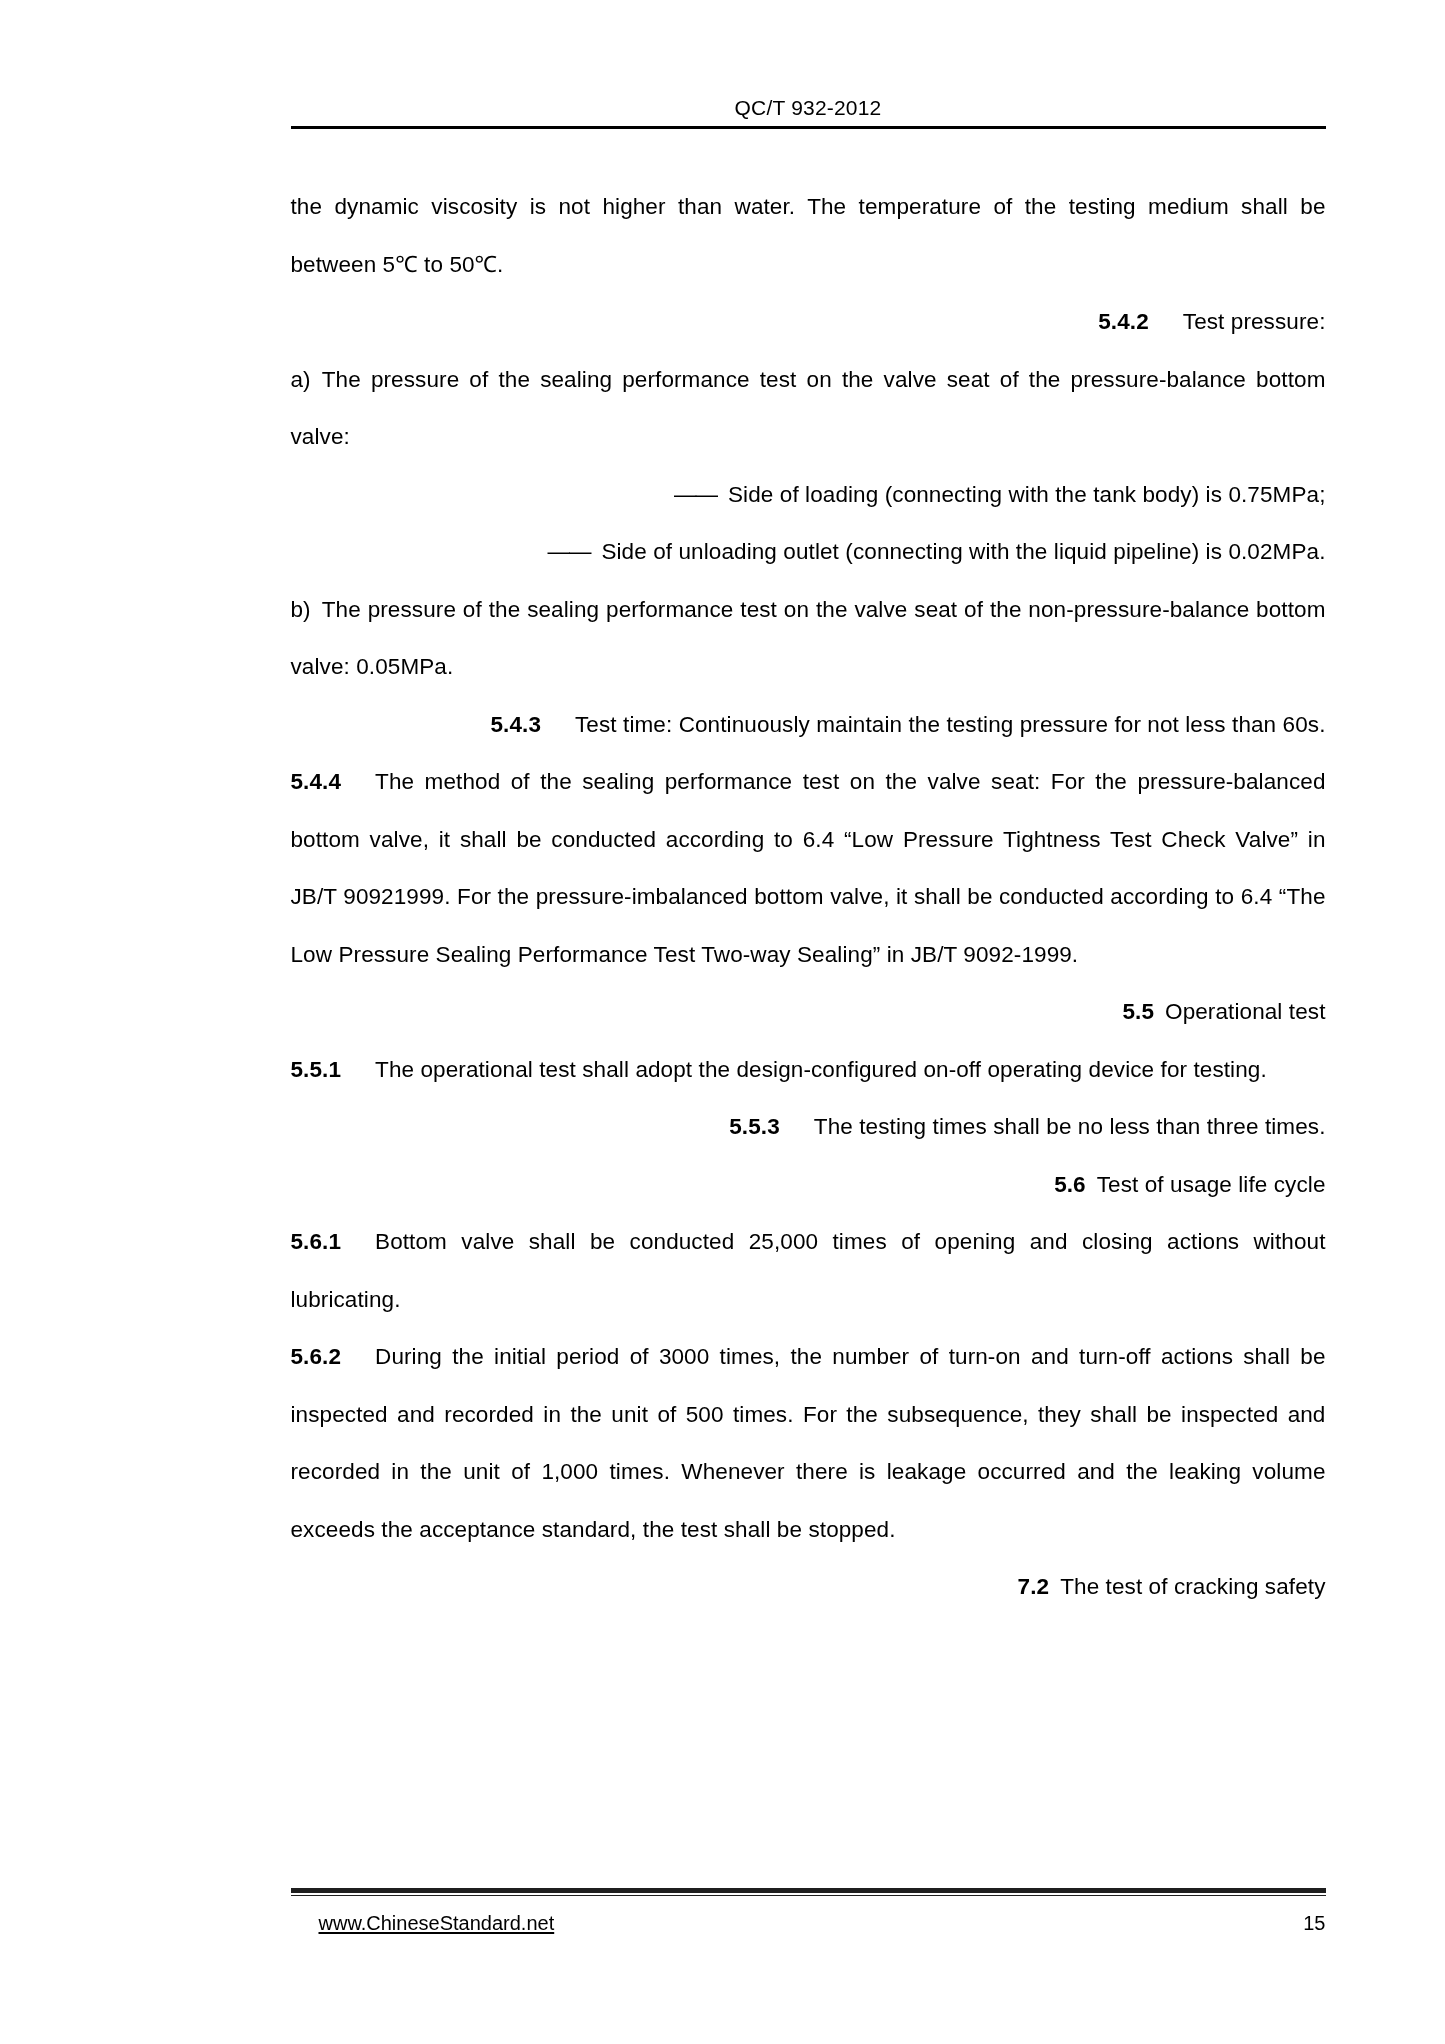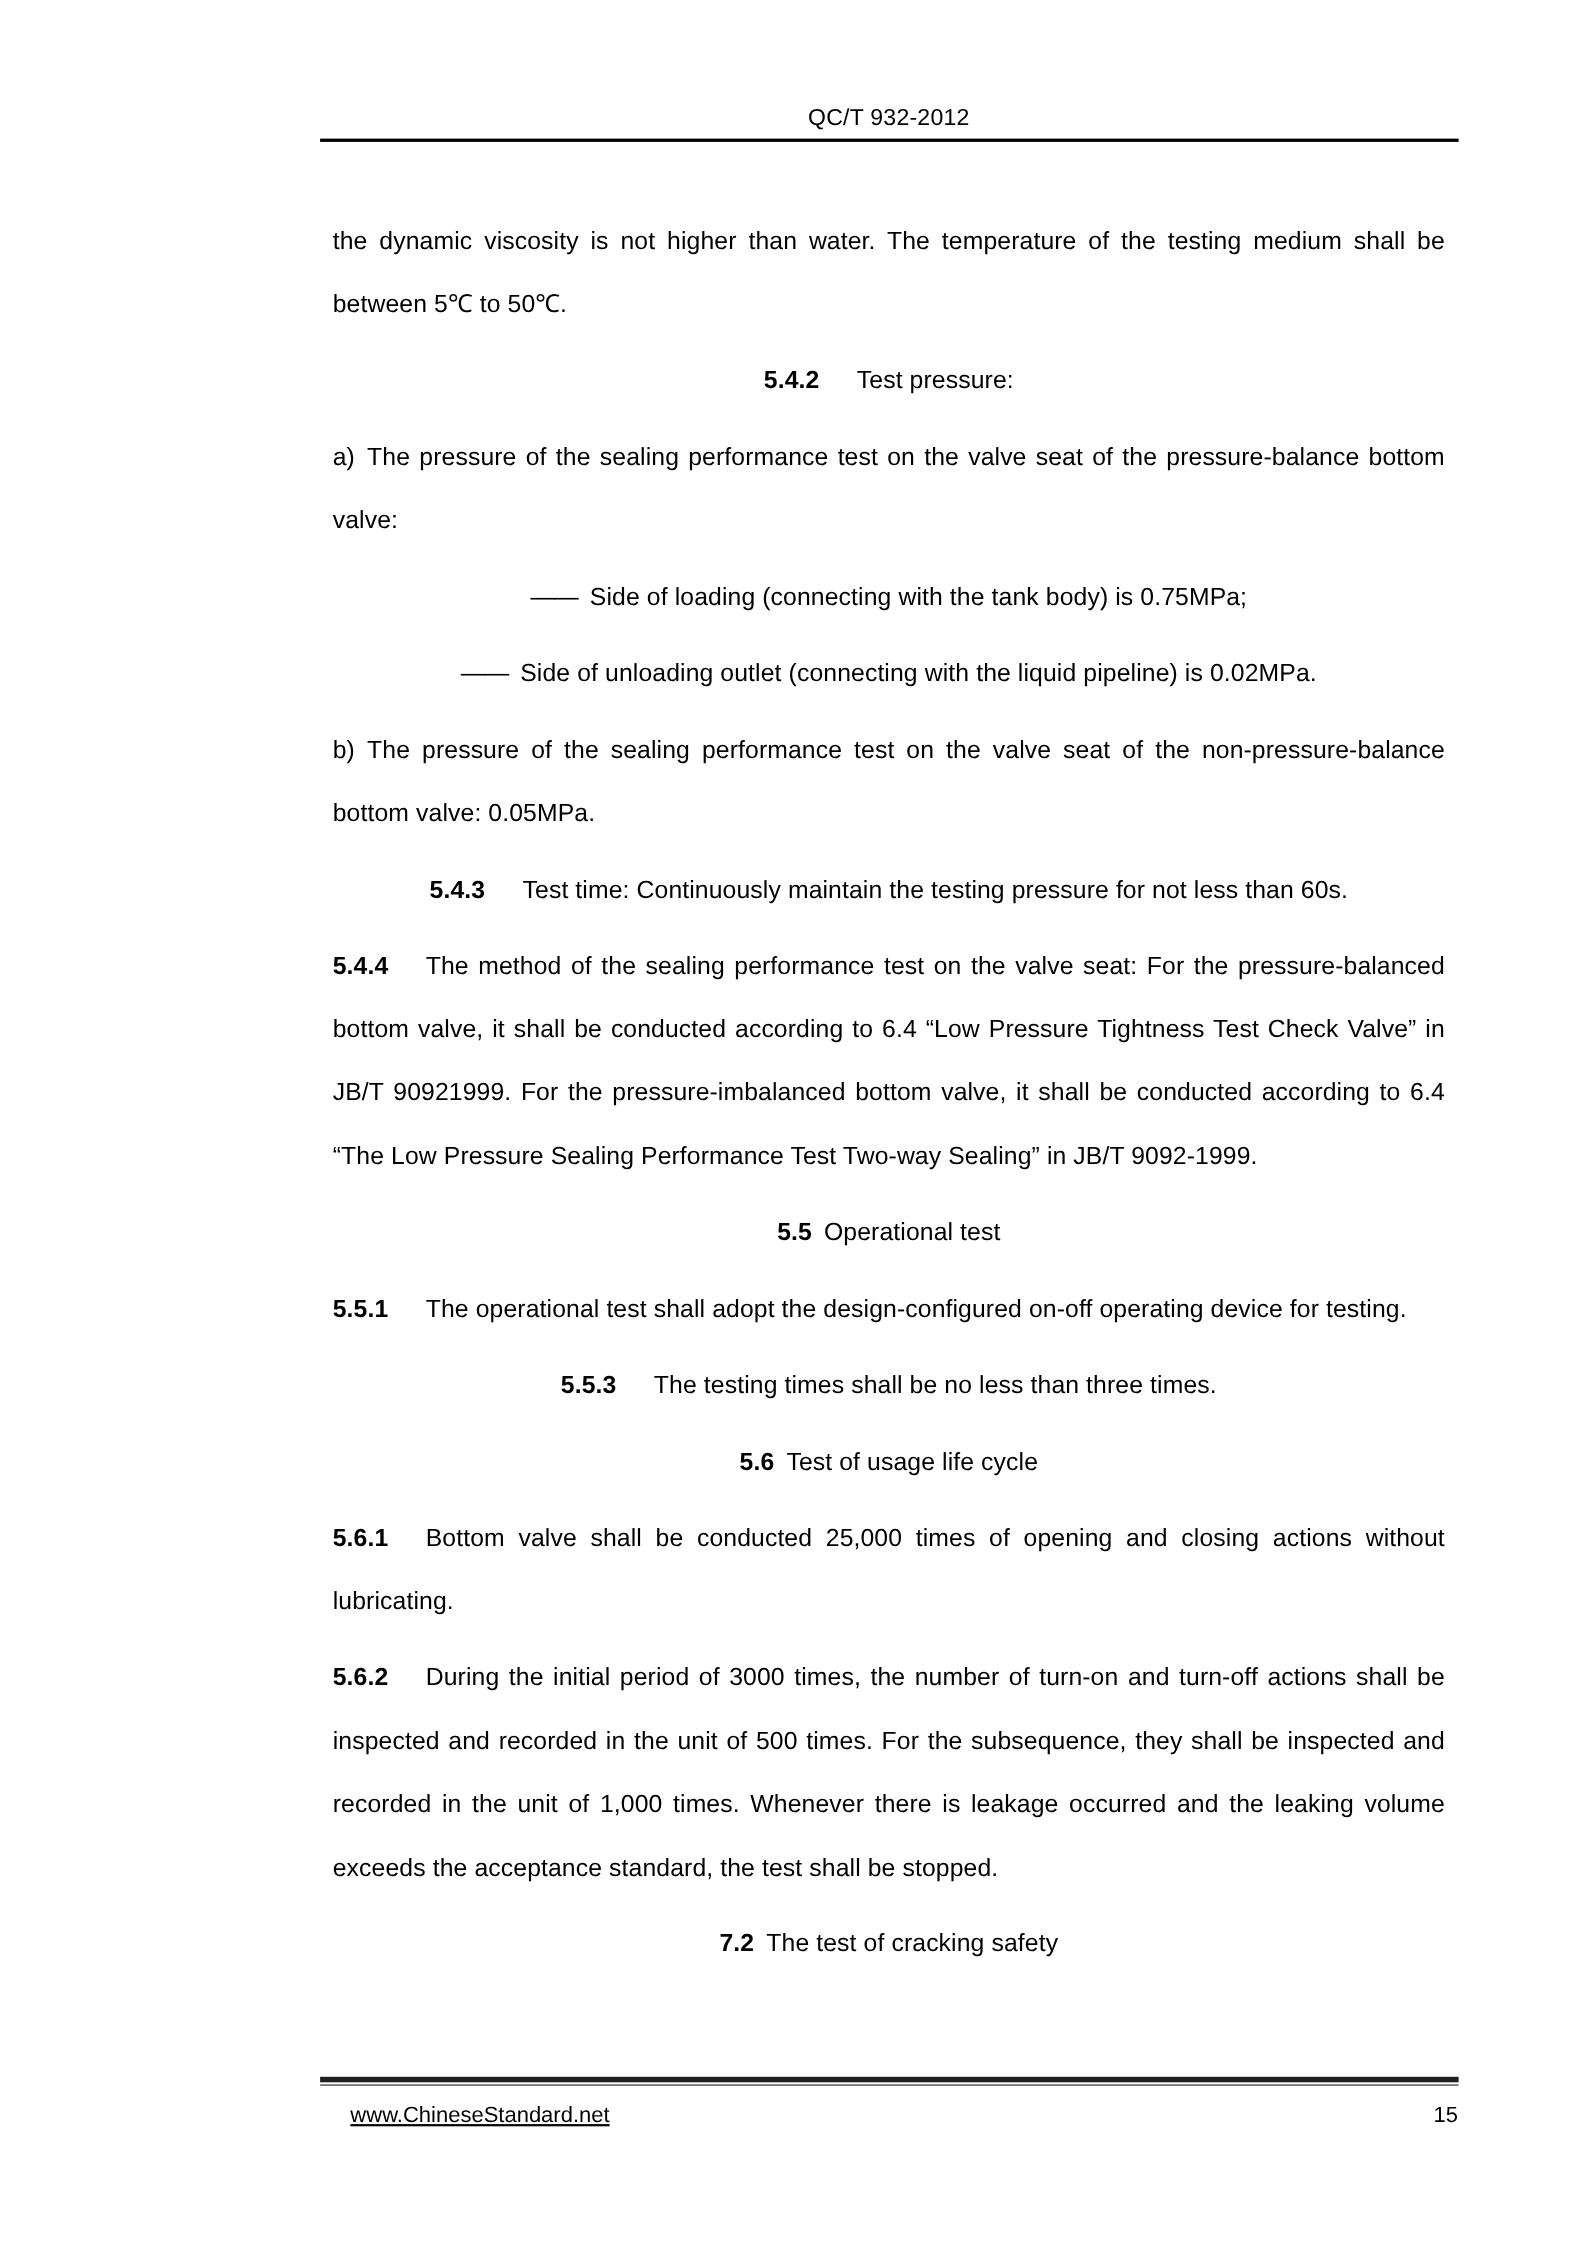--- a/index.html
+++ b/index.html
@@ -44,25 +44,25 @@
     left: 205px;
     top: 178px;
     width: 1035px;
   }
 
   .para {
     font-size: 22.5px;
     line-height: 57.5px;
     text-align: justify;
     text-justify: inter-word;
-    margin: 12px;
+    margin: 0;
     letter-spacing: 0.1px;
   }
   .para.last-nojust {
-    text-align: center;
+    text-align: right;
   }
   .num {
     font-weight: bold;
   }
   .gap-wide {
     display: inline-block;
     width: 34px;
   }
   .gap-small {
     display: inline-block;

